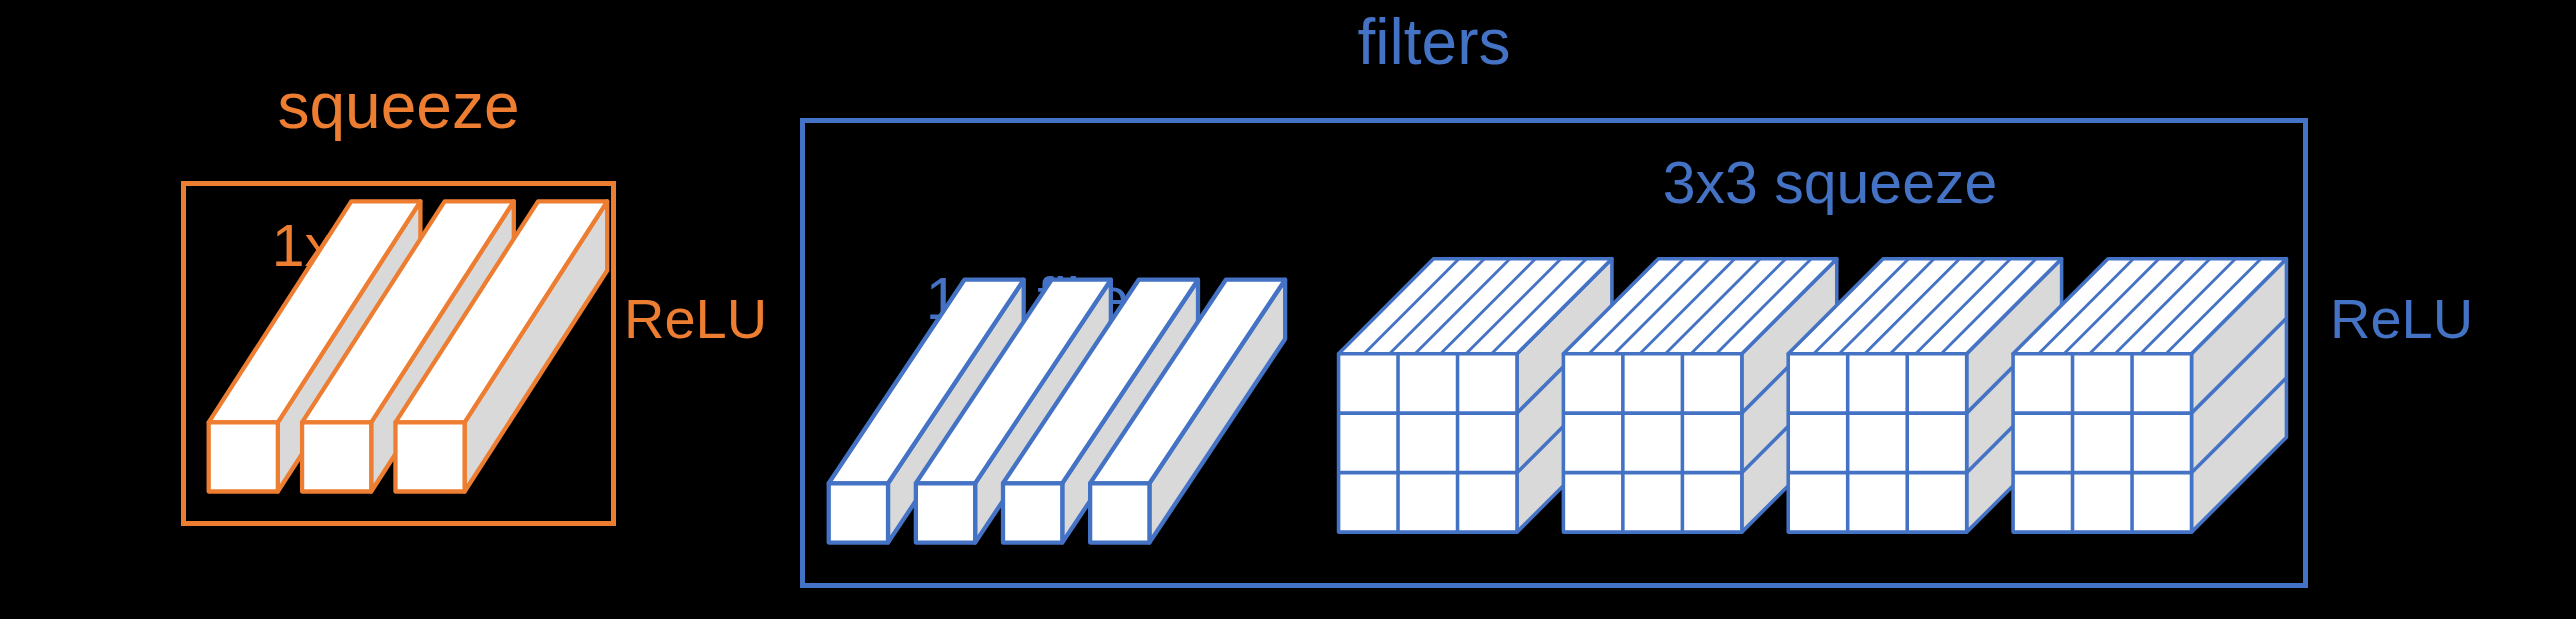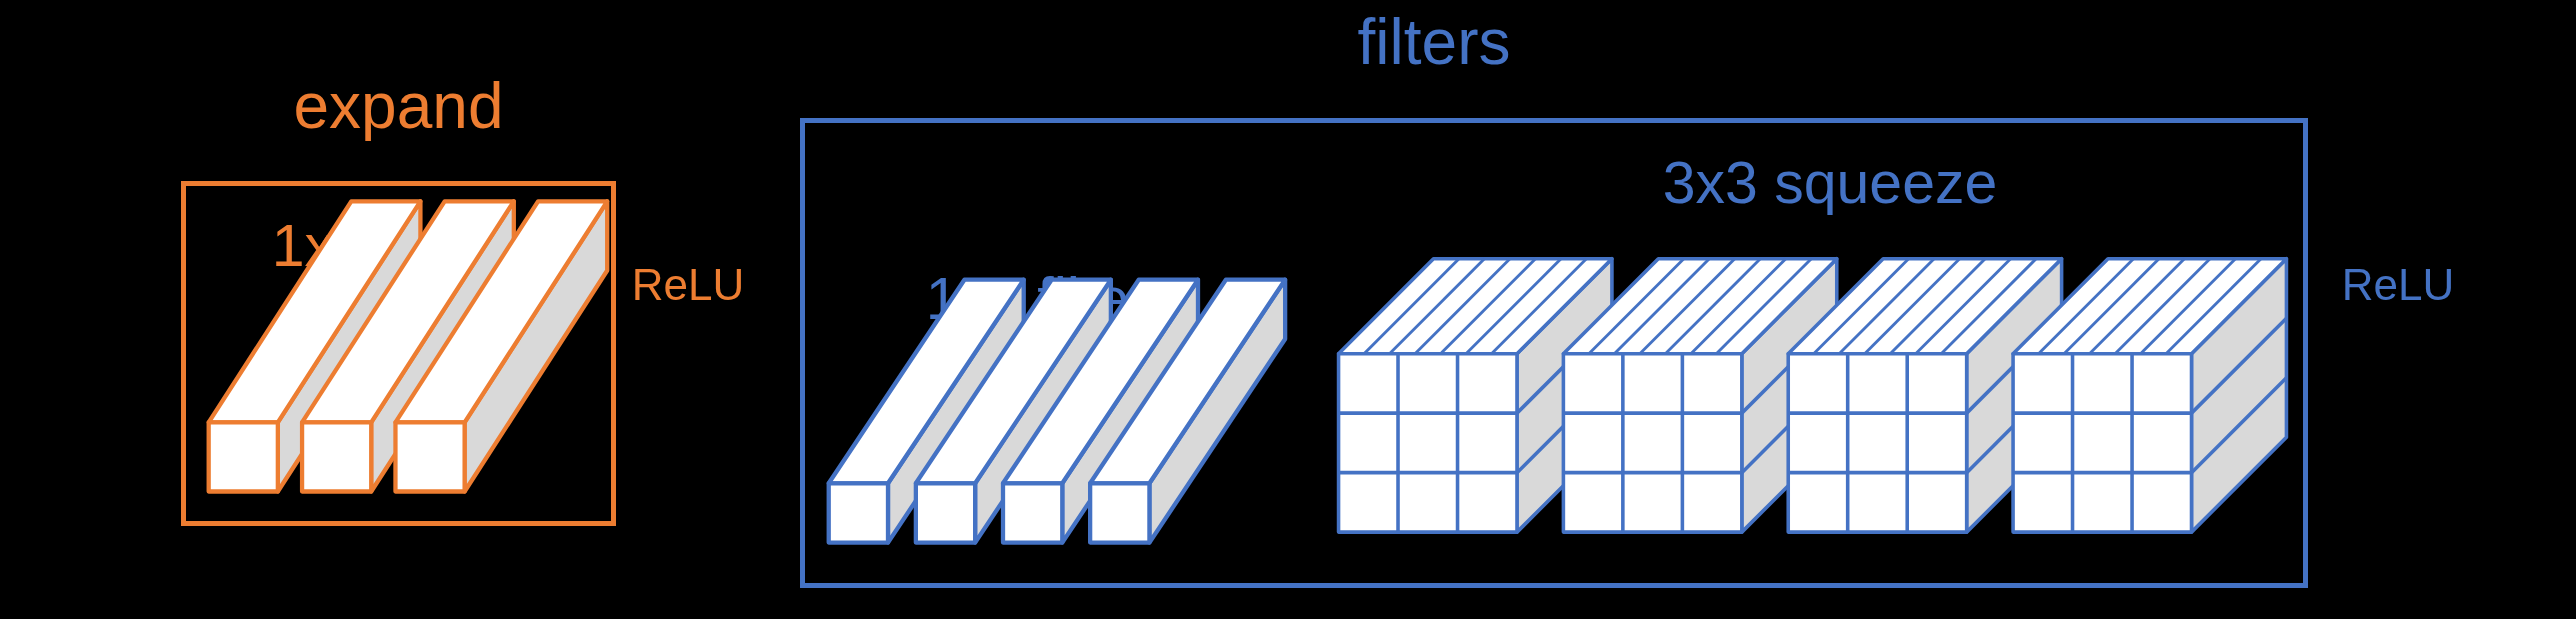--- a/index.html
+++ b/index.html
@@ -14,21 +14,21 @@
     background: var(--background, #000);
     font-family: "Liberation Sans", sans-serif;
     overflow: hidden;
   }
   .abs { position: absolute; }
   .label { text-align: center; white-space: nowrap; }
   .orange-text { color: var(--orange, #ED7D31); }
   .blue-text  { color: var(--blue, #4472C4); }
   .title { font-size: 64px; line-height: 1.1; }
   .filters-label { font-size: 59px; line-height: 1.1; }
-  .relu { font-size: 44px; line-height: 1.1; }
+  .relu { font-size: 56px; line-height: 1.1; margin-top: 27px; }
 
   #squeeze-box {
     left: 181px; top: 181px; width: 435px; height: 345px;
     border: 5.7px solid var(--orange, #ED7D31);
     box-sizing: border-box;
   }
   #expand-box {
     left: 800px; top: 118px; width: 1508px; height: 470px;
     border: 5px solid var(--blue, #4472C4);
     box-sizing: border-box;
@@ -42,21 +42,21 @@
   .b  { stroke: var(--blue, #4472C4);  stroke-width: 6; stroke-linejoin: round; }
   .b5 { stroke: var(--blue, #4472C4);  stroke-width: 5; stroke-linejoin: round; fill: none; }
   .b5f { stroke: var(--blue, #4472C4); stroke-width: 5; stroke-linejoin: round; }
   .b4 { stroke: var(--blue, #4472C4);  stroke-width: 4; fill: none; }
 </style>
 </head>
 <body>
 
 <div id="canvas">
 
-  <div class="abs label title orange-text" style="left:181px; top:71px; width:435px;">expand</div>
+  <div class="abs label title orange-text" style="left:181px; top:71px; width:435px;">squeeze</div>
 
   <div class="abs" id="squeeze-box"></div>
 
   <div class="abs label filters-label orange-text" style="left:202px; top:214px; width:392px;">1x1 filters</div>
 
   <svg class="abs" style="left:193px; top:171px;" width="442" height="343" viewBox="0 0 620 480">
     <defs>
       <g id="obar">
         <polygon class="shade o" points="97,0 297,-310 297,-213 97,97"></polygon>
         <polygon class="face o" points="0,0 200,-310 297,-310 97,0"></polygon>

